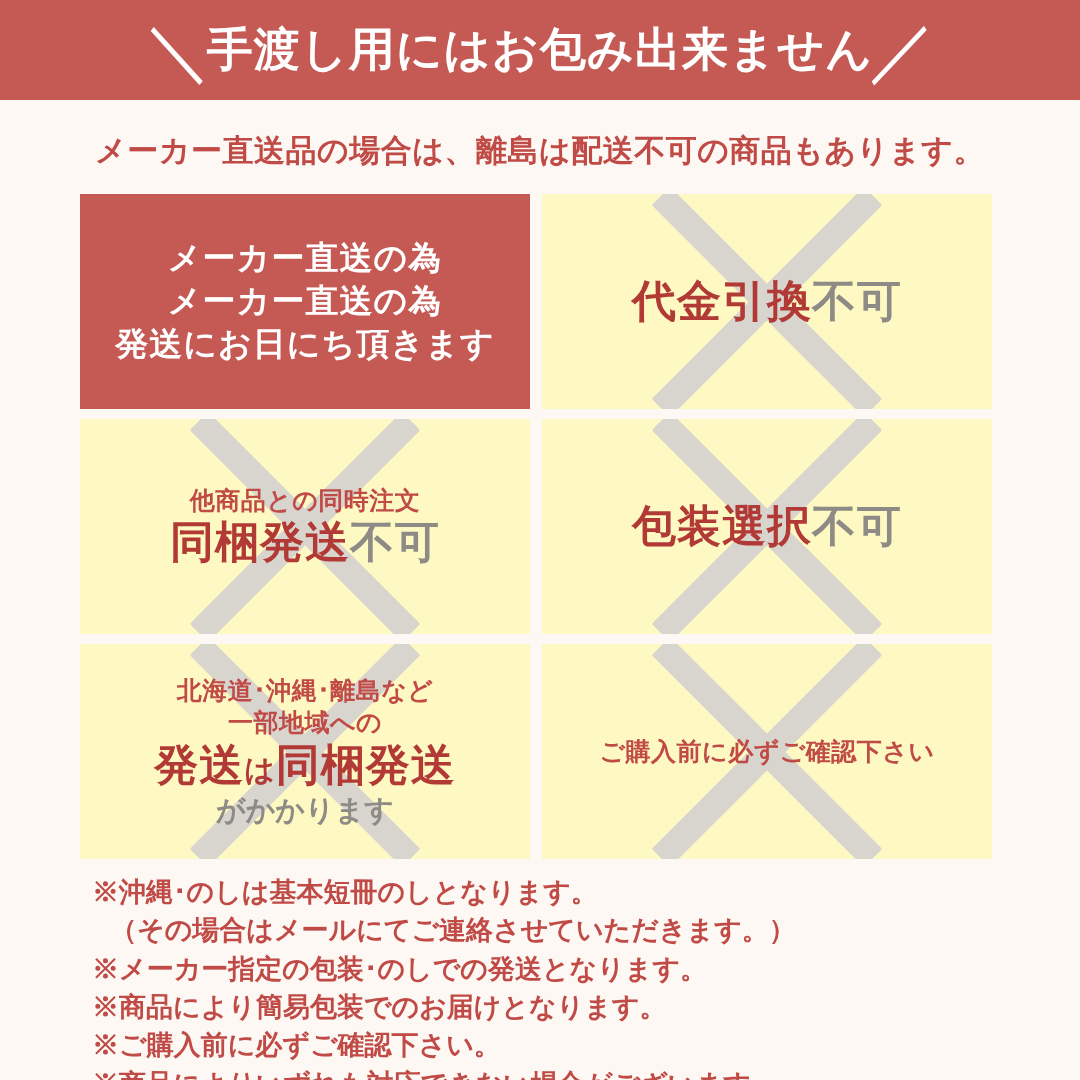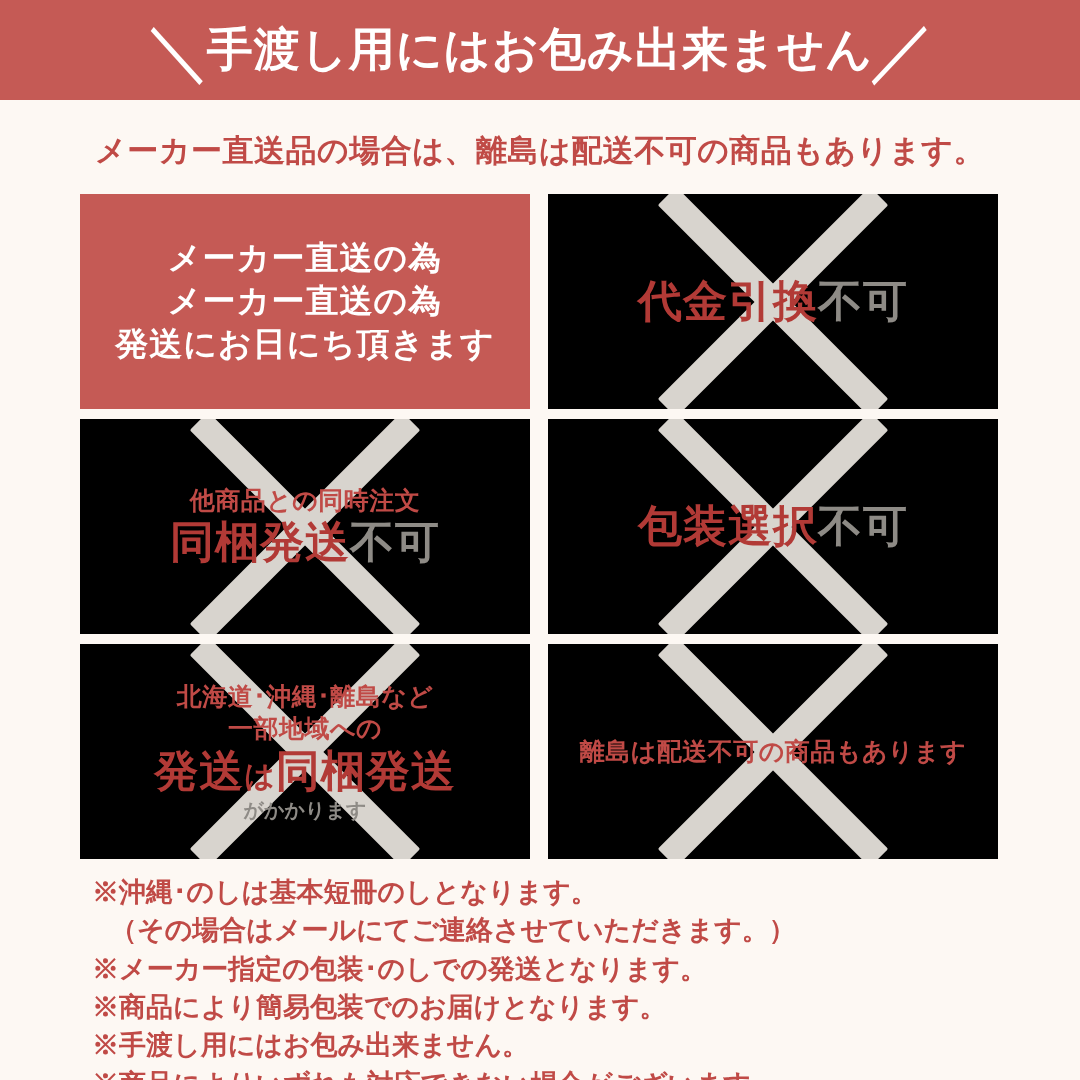--- a/index.html
+++ b/index.html
@@ -61,25 +61,25 @@
     letter-spacing: 0.5px;
   }
 
   
   .grid {
     margin: 22px auto 0 auto;
     width: 920px;
     display: grid;
     grid-template-columns: 450px 450px;
     grid-template-rows: 215px 215px 215px;
-    gap: 10px 18px;
+    gap: 10px 12px;
   }
   .cell {
     position: relative;
-    background: #000000;
+    background: #fef9c3;
     overflow: hidden;
     display: flex;
     flex-direction: column;
     align-items: center;
     justify-content: center;
     text-align: center;
   }
   .cell.filled {
     background: #c55a55;
   }
@@ -130,21 +130,21 @@
     line-height: 1.2;
   }
   .line-big .muted {
     color: #8e8b86;
   }
   .line-big .mid {
     font-size: 30px;
     color: #b23a36;
   }
   .line-tiny {
-    font-size: 20px;
+    font-size: 29px;
     color: #8e8b86;
     font-weight: bold;
   }
 
   
   .notes {
     margin: 14px auto 0 auto;
     width: 920px;
     color: #c04a46;
     font-size: 27px;
@@ -232,28 +232,28 @@
         <div class="line-tiny">がかかります</div>
       </div>
     </div>
 
     <div class="cell">
       <div class="xmark">
           <span class="a"></span>
           <span class="b"></span>
         </div>
       <div class="cell-inner">
-        <div class="line-small">離島は配送不可の商品もあります</div>
+        <div class="line-small">ご購入前に必ずご確認下さい</div>
       </div>
     </div>
 
   </div>
 
   <div class="notes">
     <div>※沖縄･のしは基本短冊のしとなります。</div>
     <div class="indent">（その場合はメールにてご連絡させていただきます。）</div>
     <div>※メーカー指定の包装･のしでの発送となります。</div>
     <div>※商品により簡易包装でのお届けとなります。</div>
-    <div>※手渡し用にはお包み出来ません。</div>
+    <div>※ご購入前に必ずご確認下さい。</div>
     <div>※商品によりいずれも対応できない場合がございます。</div>
   </div>
 
 </div>
 
 </body></html>

